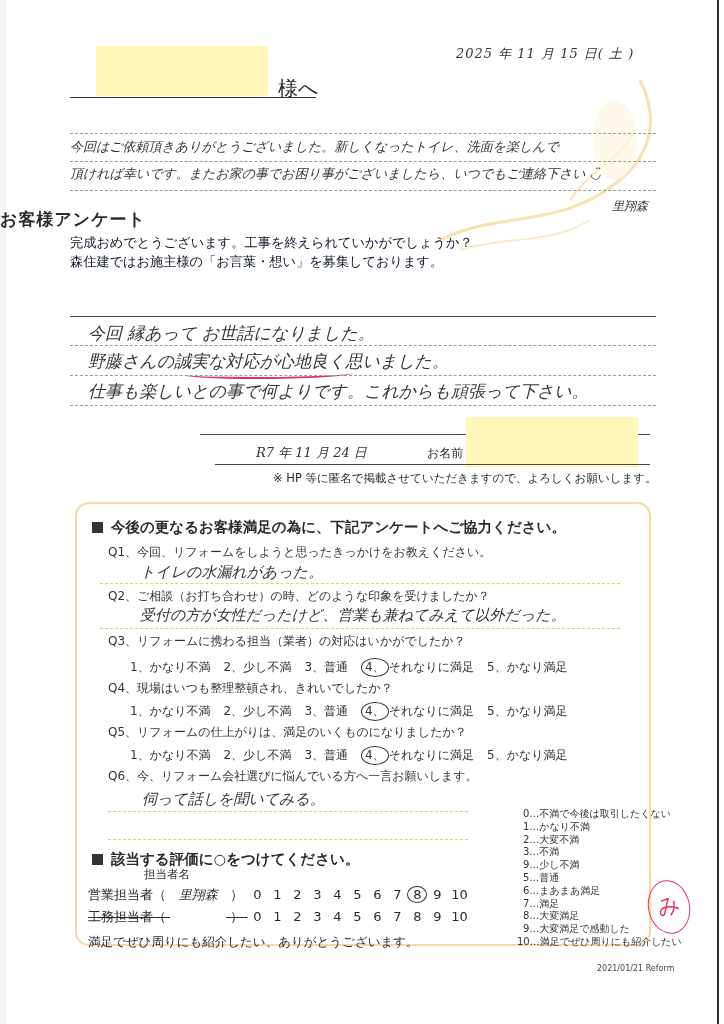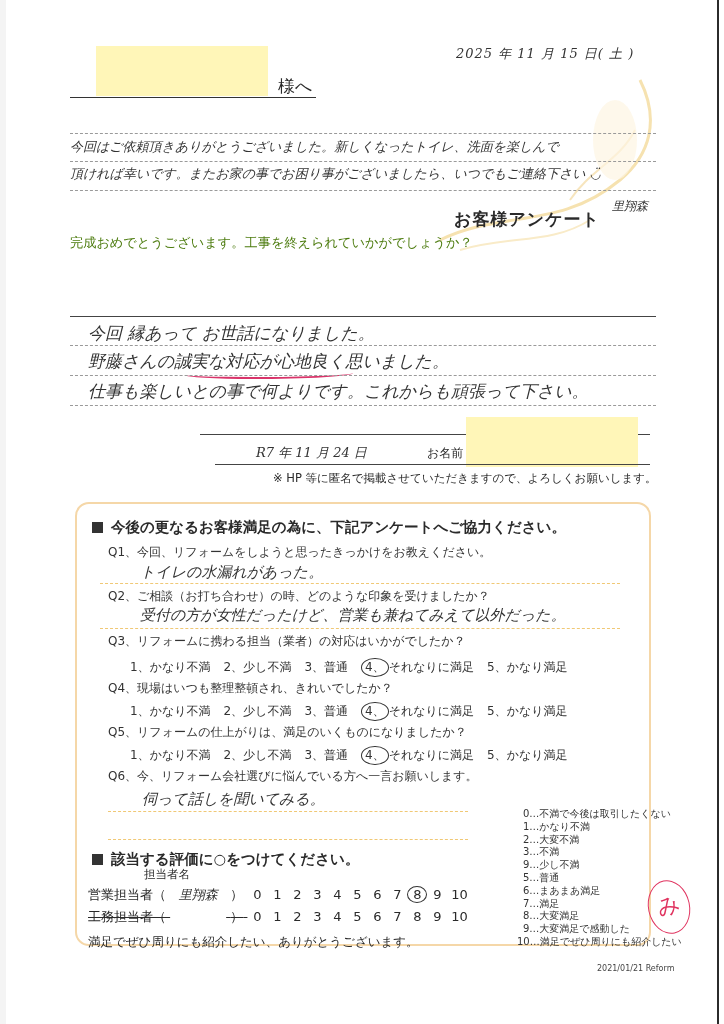--- a/index.html
+++ b/index.html
@@ -9,30 +9,30 @@
     }
     .abs { position:absolute; }
     .hand { font-family:"DejaVu Serif", serif; font-style:italic; color:#333; }
     .right-edge { position:absolute; left:717px; top:0; width:2px; height:1024px; background:#2b2b2b; }
     .left-shade { position:absolute; left:0; top:0; width:6px; height:1024px; background:#f4f4f4; }
 
     
     .flourish { position:absolute; left:420px; top:60px; width:260px; height:200px; pointer-events:none; }
 
     .name-box { position:absolute; left:96px; top:46px; width:172px; height:50px; background:#fff6b8; }
-    .sama { position:absolute; left:278px; top:75px; font-size:17px; }
+    .sama { position:absolute; left:278px; top:75px; font-size:20px; }
     .name-line { position:absolute; left:70px; top:97px; width:246px; height:1px; background:#333; }
     .date-top { position:absolute; left:456px; top:45px; font-size:13px; letter-spacing:1px; }
 
     .dash-line { position:absolute; height:0; border-top:1px dashed #9a9a9a; }
     .letter-line { position:absolute; left:70px; font-size:13px; white-space:nowrap; }
     .sign-top { position:absolute; left:612px; top:198px; font-size:12px; }
 
-    .title { position:absolute; left:0; width:600px; top:208px; text-align:right; font-size:17px; font-weight:bold; letter-spacing:1px; }
-    .intro { position:absolute; left:70px; top:234px; font-size:13.2px; line-height:18.5px; color:#4d7c0f; }
+    .title { position:absolute; left:0; width:600px; top:208px; text-align:left; font-size:17px; font-weight:bold; letter-spacing:1px; }
+    .intro { position:absolute; left:70px; top:234px; font-size:13.2px; line-height:18.5px; color:#0f172a; }
     .solid-line { position:absolute; height:1px; background:#444; }
 
     .comment-line { position:absolute; left:88px; font-size:17px; white-space:nowrap; color:#333;text-align:right; }
     .red-underline { position:absolute; left:185px; top:369px; width:168px; height:8px; border-bottom:2px solid #d9346a; border-radius:0 0 60% 40%; }
 
     .sig-date { position:absolute; left:256px; top:444px; font-size:13px; white-space:nowrap; }
     .sig-name-box { position:absolute; left:466px; top:417px; width:172px; height:50px; background:#fff6b8; }
     .note { position:absolute; left:273px; top:471px; font-size:11.5px; }
 
     .survey-box { position:absolute; left:75px; top:502px; width:572px; height:440px; border:2px solid #f5d7a8; border-radius:14px; }
@@ -77,20 +77,21 @@
 <div class="dash-line" style="left:70px;top:133px;width:586px;"></div>
 <div class="letter-line hand" style="top:138px;">今回はご依頼頂きありがとうございました。新しくなったトイレ、洗面を楽しんで</div>
 <div class="dash-line" style="left:70px;top:161px;width:586px;"></div>
 <div class="letter-line hand" style="top:165px;">頂ければ幸いです。またお家の事でお困り事がございましたら、いつでもご連絡下さい ◡̈</div>
 <div class="dash-line" style="left:70px;top:190px;width:586px;"></div>
 <div class="sign-top hand">里翔森</div>
 
 <div class="title">お客様アンケート</div>
 <div class="intro">
   <div>完成おめでとうございます。工事を終えられていかがでしょうか？</div>
+  <div>森住建ではお施主様の「お言葉・想い」を募集しております。</div>
 </div>
 
 <div class="solid-line" style="left:70px;top:316px;width:586px;"></div>
 <div class="comment-line hand" style="top:322px;">今回 縁あって お世話になりました。</div>
 <div class="dash-line" style="left:70px;top:345px;width:586px;"></div>
 <div class="comment-line hand" style="top:350px;">野藤さんの誠実な対応が心地良く思いました。</div>
 <div class="red-underline"></div>
 <div class="dash-line" style="left:70px;top:375px;width:586px;"></div>
 <div class="comment-line hand" style="top:380px;">仕事も楽しいとの事で何よりです。これからも頑張って下さい。</div>
 <div class="dash-line" style="left:70px;top:405px;width:586px;"></div>

